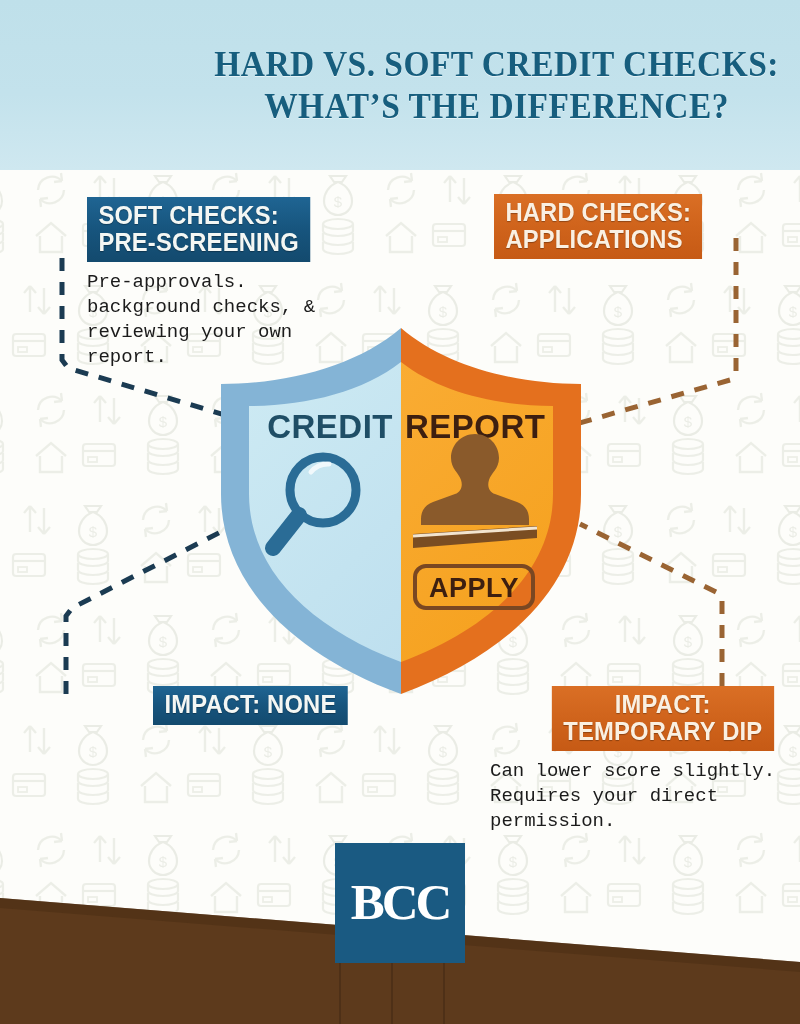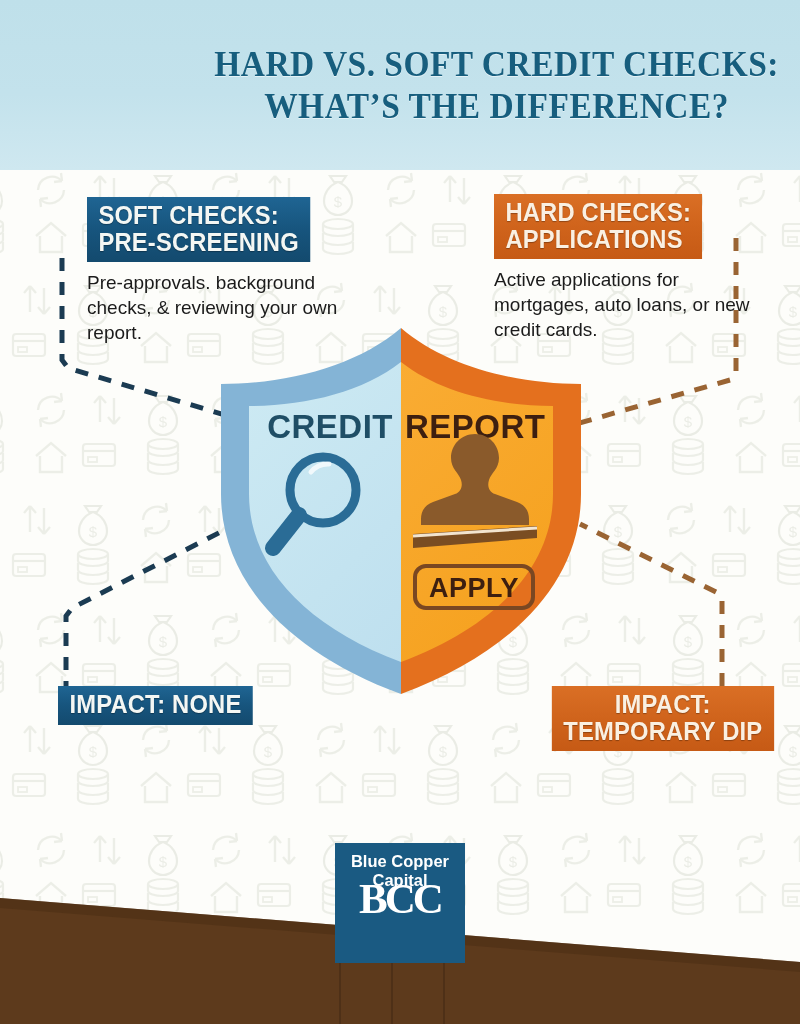--- a/index.html
+++ b/index.html
@@ -75,26 +75,27 @@
   .banner.blue   { background:linear-gradient(180deg,#1f6593 0%,#17557e 48%,#134a6e 100%); }
   .banner.orange { background:linear-gradient(180deg,#da6f25 0%,#d0641c 48%,#c65a15 100%); color:#faf0e2; }
   .banner.center { transform-origin:center center; text-align:center; }
 
   .body-text {
     font-size:19px;
     line-height:1.32;
     color:#1b1b1b;
     margin-top:8px;
     font-weight:500;
+    font-family:Liberation Mono, monospace;
   }
 
   
   #callout-soft       { left:55px;  top:197px; width:280px;margin-left:32px; }
   #callout-hard       { left:478px; top:194px; width:270px;margin-left:16px; }
-  #callout-impact-none{ left:58px;  top:686px; width:300px; }
+  #callout-impact-none{ left:58px;  top:686px; width:300px;text-align:right; }
   #callout-impact-dip { left:490px; top:686px; width:290px; text-align:right; }
   #callout-impact-dip .body-text { text-align:left; }
 
   
   .logo {
     position:absolute; left:335px; top:843px; width:130px; height:136px;
   }
   .logo-square {
     position:absolute; left:0; top:0; width:130px; height:120px;
     background:#1a5a82;
@@ -104,21 +105,21 @@
     text-align:center;
     color:#ffffff;
     font-size:16.5px;
     font-weight:bold;
     line-height:1.16;
   }
   .logo-mono {
     position:absolute; left:0; top:34px; width:130px;
     text-align:center;
     color:#ffffff;
-    font-size:43px;
+    font-size:51px;
     font-weight:bold;
     letter-spacing:-3px;
     line-height:1;
     font-family:"Liberation Serif", serif;
   }
 </style>
 </head>
 <body>
 
 <div id="infographic">
@@ -318,48 +319,44 @@
       <span>PRE-SCREENING</span>
     </div>
     <div class="body-text">Pre-approvals. background checks, &amp; reviewing your own report.</div>
   </div>
 
   <div class="callout" id="callout-hard">
     <div class="banner orange">
       <span>HARD CHECKS:</span><br>
       <span>APPLICATIONS</span>
     </div>
-    <div class="body-text">Active applications for mortgages, auto loans, or new credit cards.</div>
   </div>
 
   <div class="callout" id="callout-impact-none">
     <div class="banner blue">
       <span>IMPACT: NONE</span>
     </div>
   </div>
 
   <div class="callout" id="callout-impact-dip">
     <div class="banner orange center">
       <span>IMPACT:</span><br>
       <span>TEMPORARY DIP</span>
     </div>
+    <div class="body-text">Can lower score slightly. Requires your direct permission.</div>
   </div>
 
   <svg class="brown-band" viewBox="0 0 800 1024" xmlns="http://www.w3.org/2000/svg" aria-hidden="true">
     <polygon points="0,898 800,962 800,1024 0,1024" fill="#5d3a1c"></polygon>
     <polygon points="0,898 800,962 800,972 0,908" fill="#4a2d14" opacity="0.55"></polygon>
     <g opacity="0.30" stroke="#2e1c0c" stroke-width="2">
       <line x1="340" y1="925" x2="340" y2="1024"></line>
       <line x1="392" y1="929" x2="392" y2="1024"></line>
       <line x1="444" y1="933" x2="444" y2="1024"></line>
     </g>
   </svg>
 
   <div class="logo">
     <div class="logo-square"></div>
-    <div class="logo-name">
-      <span>Blue Copper</span><br>
-      <span>Capital</span>
-    </div>
     <div class="logo-mono">BCC</div>
   </div>
 
 </div>
 
 </body></html>

